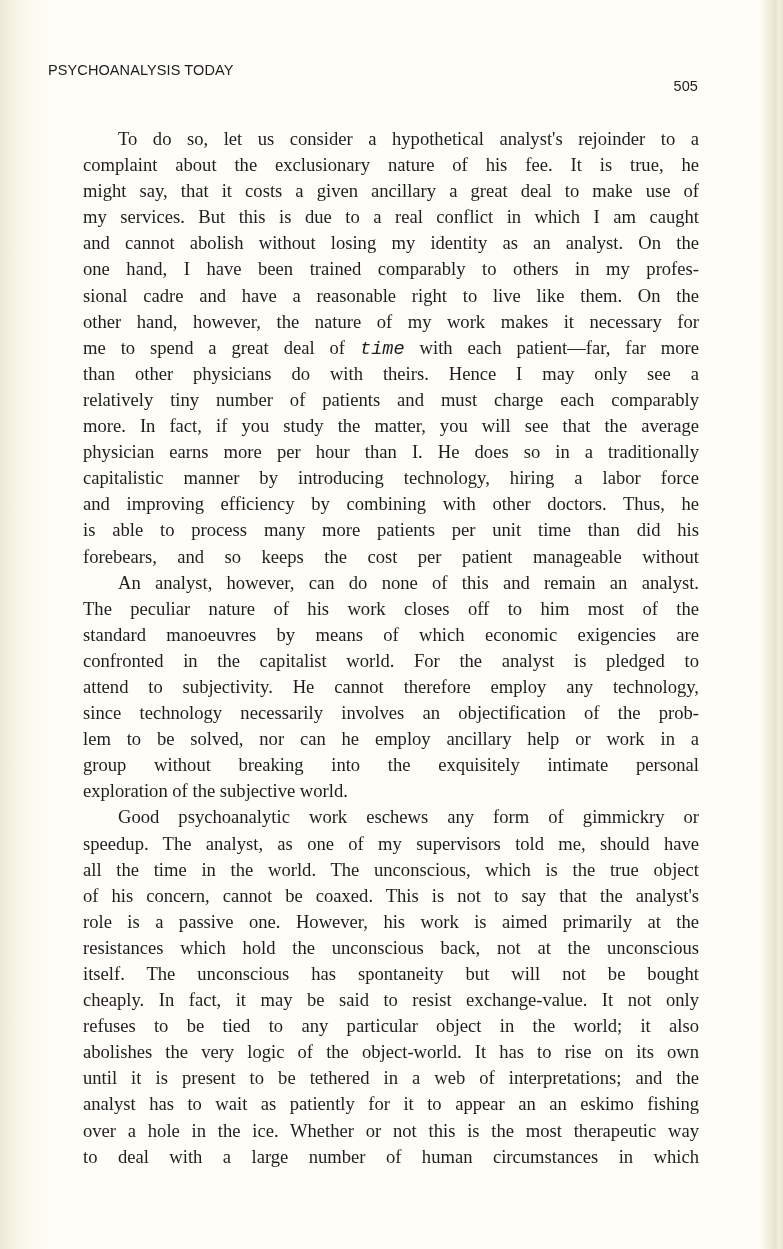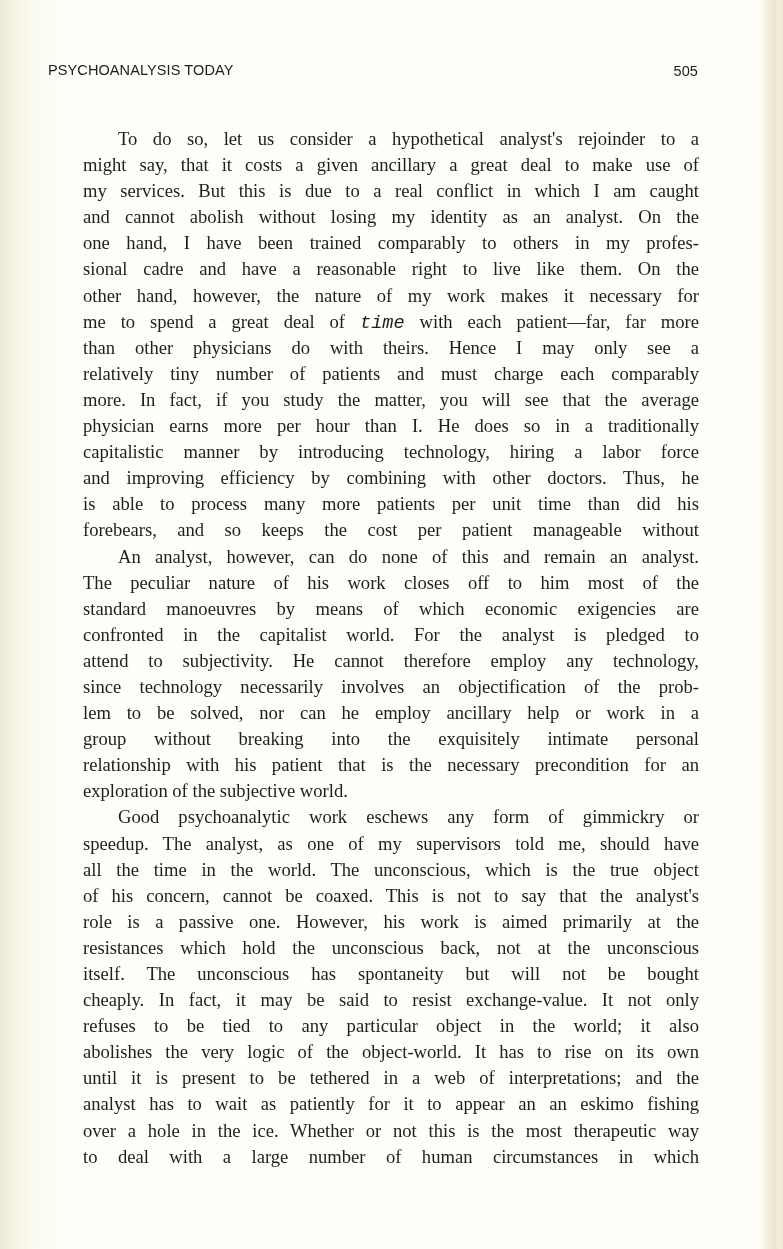--- a/index.html
+++ b/index.html
@@ -34,21 +34,21 @@
     }
     .running-head .title {
       position: absolute;
       left: 0;
       top: 0;
       text-align: right;
     }
     .running-head .folio {
       position: absolute;
       right: 0;
-      top: 1px;
+      top: 16px;
     }
     .body-text {
       position: absolute;
       left: 83px;
       top: 118px;
       width: 616px;
       font-family: "Liberation Serif", serif;
       font-size: 18.6px;
       line-height: 26.1px;
       color: #1e1e1e;
@@ -79,20 +79,21 @@
 
   <div class="running-head">
     <span class="title">PSYCHOANALYSIS TODAY</span>
     <span class="folio">505</span>
   </div>
 
   <div class="body-text">
 
     <div>
       <span class="line indent">To do so, let us consider a hypothetical analyst's rejoinder to a</span>
+      <span class="line">complaint about the exclusionary nature of his fee. It is true, he</span>
       <span class="line">might say, that it costs a given ancillary a great deal to make use of</span>
       <span class="line">my services. But this is due to a real conflict in which I am caught</span>
       <span class="line">and cannot abolish without losing my identity as an analyst. On the</span>
       <span class="line">one hand, I have been trained comparably to others in my profes-</span>
       <span class="line">sional cadre and have a reasonable right to live like them. On the</span>
       <span class="line">other hand, however, the nature of my work makes it necessary for</span>
       <span class="line"><span>me to spend a great deal of </span><em>time</em><span> with each patient—far, far more</span></span>
       <span class="line">than other physicians do with theirs. Hence I may only see a</span>
       <span class="line">relatively tiny number of patients and must charge each comparably</span>
       <span class="line">more. In fact, if you study the matter, you will see that the average</span>
@@ -105,21 +106,20 @@
 
     <div>
       <span class="line indent">An analyst, however, can do none of this and remain an analyst.</span>
       <span class="line">The peculiar nature of his work closes off to him most of the</span>
       <span class="line">standard manoeuvres by means of which economic exigencies are</span>
       <span class="line">confronted in the capitalist world. For the analyst is pledged to</span>
       <span class="line">attend to subjectivity. He cannot therefore employ any technology,</span>
       <span class="line">since technology necessarily involves an objectification of the prob-</span>
       <span class="line">lem to be solved, nor can he employ ancillary help or work in a</span>
       <span class="line">group without breaking into the exquisitely intimate personal</span>
-      <span class="line">relationship with his patient that is the necessary precondition for an</span>
       <span class="line last">exploration of the subjective world.</span>
     </div>
 
     <div>
       <span class="line indent">Good psychoanalytic work eschews any form of gimmickry or</span>
       <span class="line">speedup. The analyst, as one of my supervisors told me, should have</span>
       <span class="line">all the time in the world. The unconscious, which is the true object</span>
       <span class="line">of his concern, cannot be coaxed. This is not to say that the analyst's</span>
       <span class="line">role is a passive one. However, his work is aimed primarily at the</span>
       <span class="line">resistances which hold the unconscious back, not at the unconscious</span>

